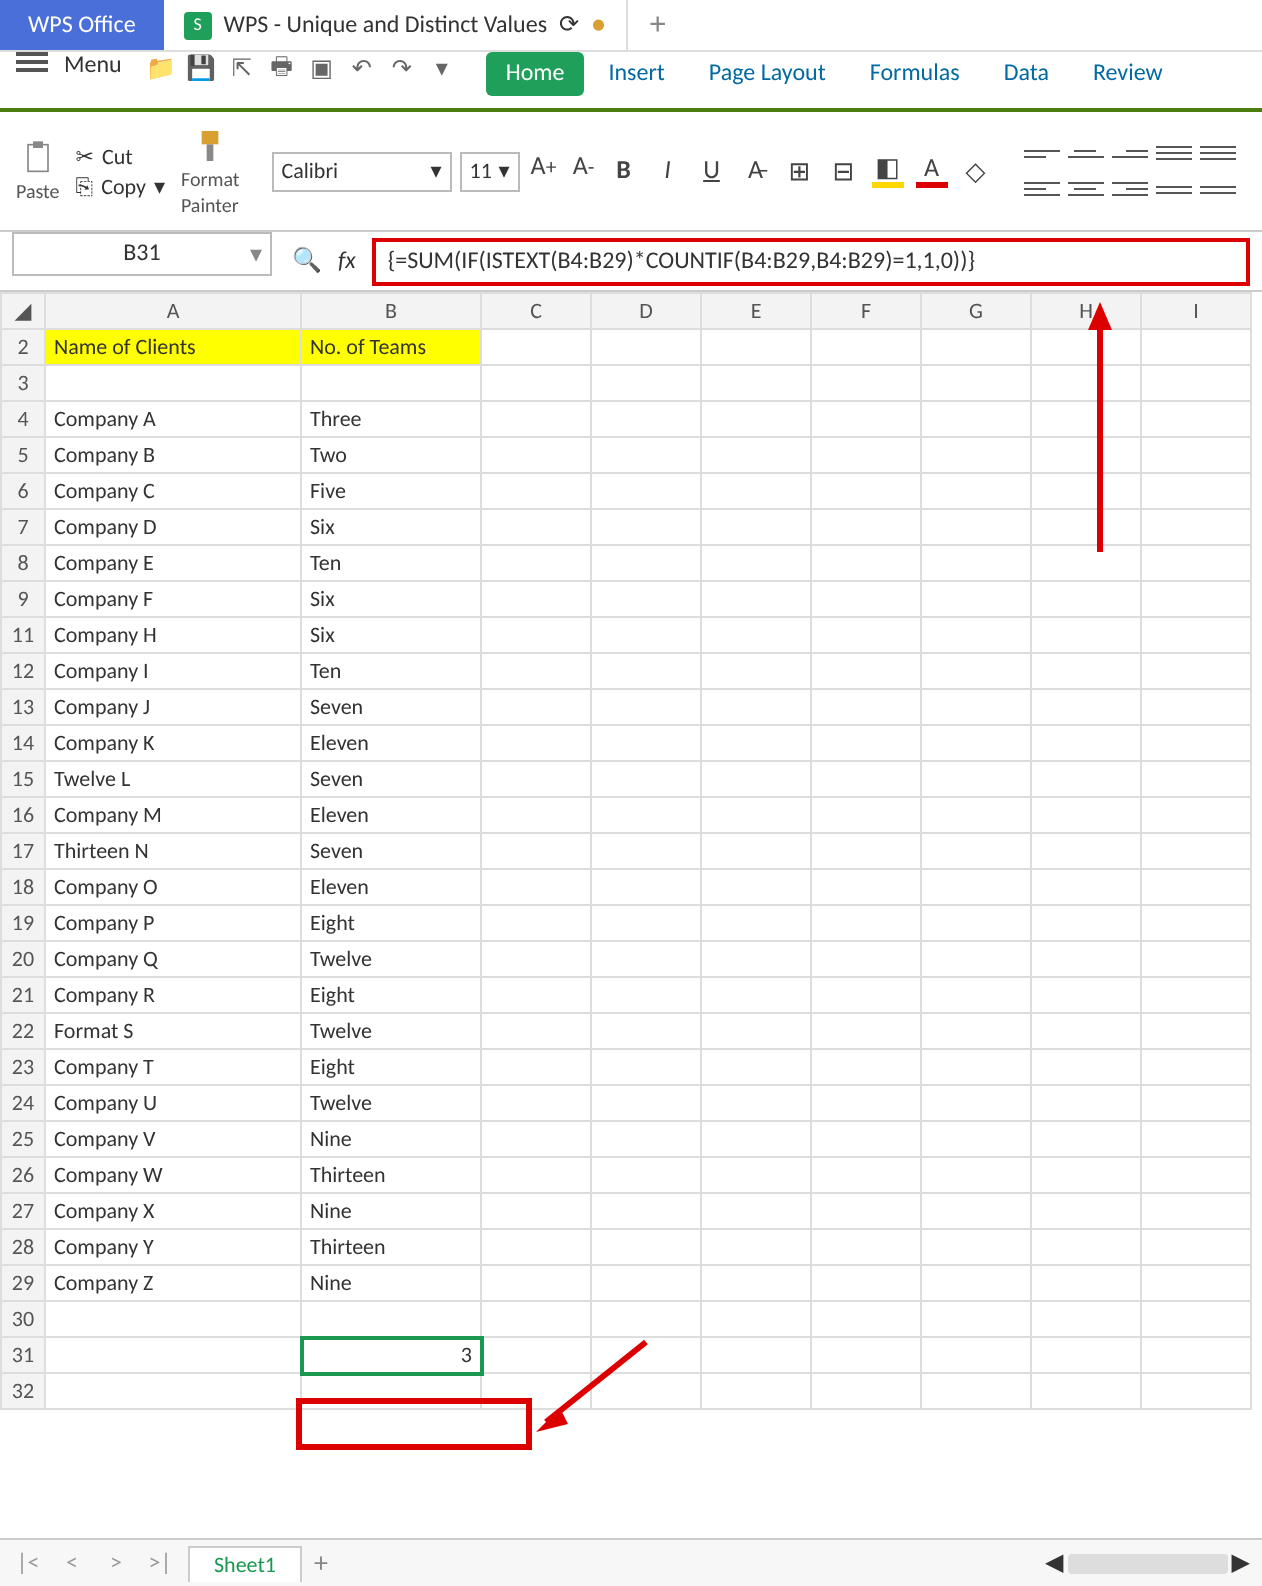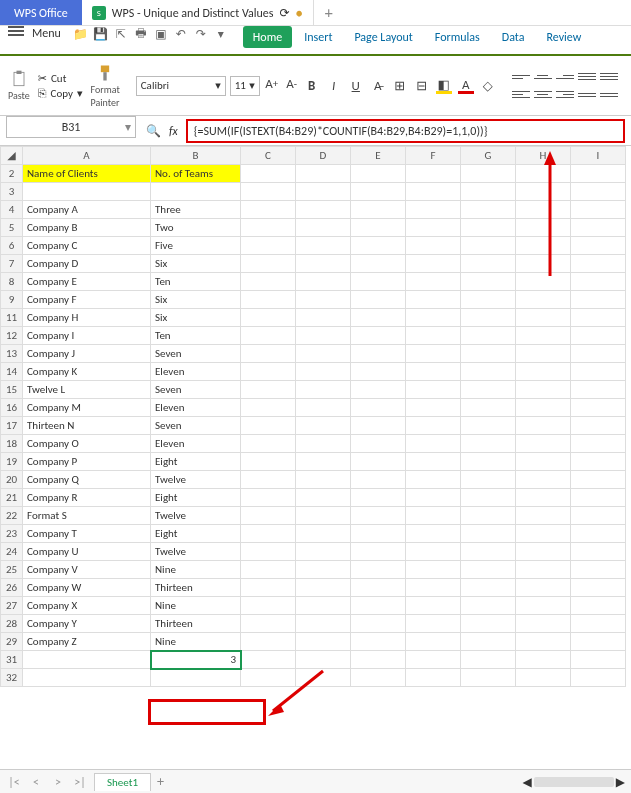--- a/index.html
+++ b/index.html
@@ -564,20 +564,32 @@
           <td class="colB" style="">Nine</td>
           <td class="colO"></td>
           <td class="colO"></td>
           <td class="colO"></td>
           <td class="colO"></td>
           <td class="colO"></td>
           <td class="colO"></td>
           <td class="colO"></td>
         </tr>
         <tr>
+          <th class="rowh">30</th>
+          <td class="colA"></td>
+          <td class="colB" style=""></td>
+          <td class="colO"></td>
+          <td class="colO"></td>
+          <td class="colO"></td>
+          <td class="colO"></td>
+          <td class="colO"></td>
+          <td class="colO"></td>
+          <td class="colO"></td>
+        </tr>
+        <tr>
           <th class="rowh">31</th>
           <td class="colA"></td>
           <td class="colB selcell" style="text-align:right">3</td>
           <td class="colO"></td>
           <td class="colO"></td>
           <td class="colO"></td>
           <td class="colO"></td>
           <td class="colO"></td>
           <td class="colO"></td>
           <td class="colO"></td>

